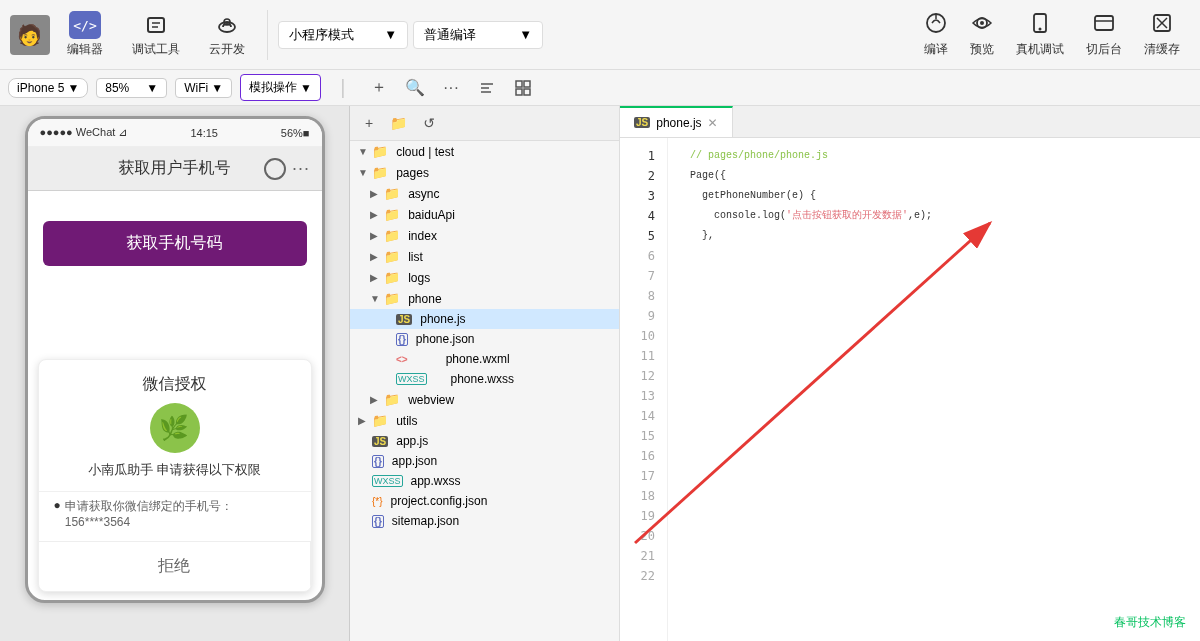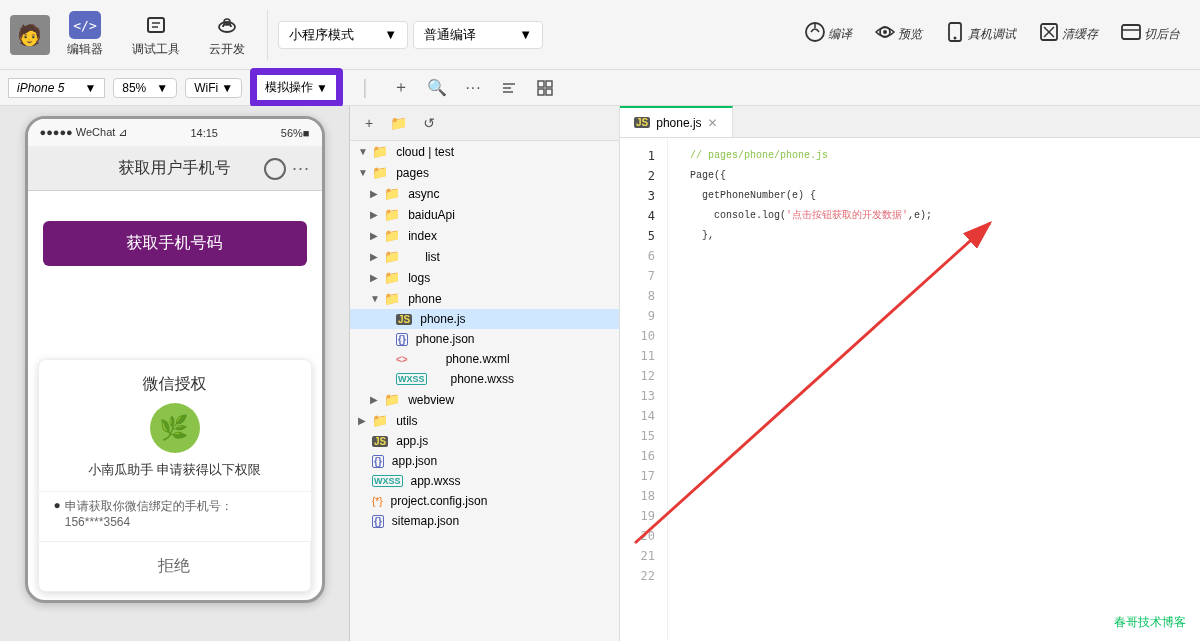--- a/index.html
+++ b/index.html
@@ -30,43 +30,43 @@
     .toolbar-divider { width: 1px; height: 50px; background: #ddd; margin: 0 5px; }
     .mode-selector {
       display: flex; align-items: center; gap: 5px; background: white; border: 1px solid #ddd;
       border-radius: 4px; padding: 4px 10px; cursor: pointer; font-size: 13px; min-width: 130px; justify-content: space-between;
     }
     .compiler-selector {
       display: flex; align-items: center; gap: 5px; background: white; border: 1px solid #ddd;
       border-radius: 4px; padding: 4px 10px; cursor: pointer; font-size: 13px; min-width: 130px; justify-content: space-between;
     }
     .toolbar-right { display: flex; align-items: center; gap: 2px; margin-left: auto; }
-    .right-btn { display: flex; flex-direction: row; align-items: center; padding: 5px 10px; cursor: pointer; gap: 2px; border-radius: 4px; font-style: italic; }
+    .right-btn { display: flex; flex-direction: column; align-items: center; padding: 5px 10px; cursor: pointer; gap: 2px; border-radius: 4px; }
     .right-btn-icon { font-size: 18px; color: #333; }
     .right-btn-label { font-size: 12px; color: #333; }
 
     
     .second-toolbar {
       display: flex; align-items: center; background: #f5f5f5; border-bottom: 1px solid #ddd;
       height: 36px; padding: 0 8px; gap: 8px;
     }
     .device-selector {
-      display: flex; align-items: center; gap: 20px; background: white; border: 1px solid #ccc;
-      border-radius: 0; padding: 2px 8px; cursor: pointer; font-size: 12px; font-style: italic;
+      display: flex; align-items: center; gap: 3px; background: white; border: 1px solid #ccc;
+      border-radius: 8px; padding: 2px 8px; cursor: pointer; font-size: 12px;
     }
     .zoom-selector {
-      display: flex; align-items: center; gap: 10px; background: white; border: 1px solid #ccc;
+      display: flex; align-items: center; gap: 17px; background: white; border: 1px solid #ccc;
       border-radius: 4px; padding: 2px 8px; cursor: pointer; font-size: 12px;
     }
     .wifi-selector {
       display: flex; align-items: center; gap: 3px; background: white; border: 1px solid #ccc;
       border-radius: 4px; padding: 2px 8px; cursor: pointer; font-size: 12px;
     }
     .sim-op-selector {
-      display: flex; align-items: center; gap: 3px; background: white; border: 7px solid #6d28d9;
+      display: flex; align-items: center; gap: 3px; background: white; border: 1px solid #6d28d9;
       border-radius: 4px; padding: 4px 8px; cursor: pointer; font-size: 12px;
     }
     .toolbar-action-btn { width: 28px; height: 28px; display: flex; align-items: center; justify-content: center; cursor: pointer; font-size: 16px; color: #555; border-radius: 3px; }
 
     
     .main-content { display: flex; height: calc(641px - 70px - 36px); }
 
     
     .phone-panel {
       width: 350px; background: #e8e8e8; border-right: 1px solid #ccc;
@@ -144,21 +144,21 @@
     .tree-item.selected { background: #d0e8ff; }
     .tree-item.depth-0 { padding-left: 8px; }
     .tree-item.depth-1 { padding-left: 20px; }
     .tree-item.depth-2 { padding-left: 32px; }
     .tree-arrow { font-size: 10px; color: #666; width: 10px; }
     .tree-icon { font-size: 13px; }
     .folder-icon { color: #ffa726; }
     .js-icon { color: #f0db4f; background: #555; border-radius: 2px; padding: 0 2px; font-size: 10px; font-weight: bold; }
     .json-icon { color: #5c6bc0; font-size: 10px; font-weight: bold; border: 1px solid #5c6bc0; border-radius: 2px; padding: 0 1px; }
     .xml-icon { color: #e57373; font-size: 10px; font-weight: bold; }
-    .wxss-icon { color: #26a69a; font-size: 9px; font-weight: bold; border: 1px solid #26a69a; border-radius: 2px; padding: 0 1px; }
+    .wxss-icon { color: #26a69a; font-size: 9px; font-weight: normal; border: 1px solid #26a69a; border-radius: 2px; padding: 0 1px; }
     .config-icon { color: #ef6c00; font-size: 10px; }
 
     
     .code-editor-panel { flex: 1; background: white; display: flex; flex-direction: column; }
     .editor-tabs { display: flex; align-items: center; background: #f0f0f0; border-bottom: 1px solid #ddd; height: 32px; }
     .editor-tab {
       display: flex; align-items: center; gap: 6px; padding: 0 14px;
       background: white; border-right: 1px solid #ddd; height: 100%;
       font-size: 12px; cursor: pointer; border-top: 2px solid transparent;
     }
@@ -251,35 +251,35 @@
         <svg width="22" height="22" viewBox="0 0 22 22">
             <rect x="5" y="2" width="12" height="18" rx="2" fill="none" stroke="#333" stroke-width="1.8"></rect>
             <circle cx="11" cy="17" r="1.5" fill="#333"></circle>
           </svg>
       </div>
       <span class="right-btn-label">真机调试</span>
     </div>
     <div class="right-btn">
       <div class="right-btn-icon">
         <svg width="22" height="22" viewBox="0 0 22 22">
+            <rect x="2" y="4" width="18" height="14" rx="2" fill="none" stroke="#333" stroke-width="1.8"></rect>
+            <line x1="2" y1="9" x2="20" y2="9" stroke="#333" stroke-width="1.5"></line>
+          </svg>
+      </div>
+      <span class="right-btn-label">切后台</span>
+    </div>
+    <div class="right-btn">
+      <div class="right-btn-icon">
+        <svg width="22" height="22" viewBox="0 0 22 22">
             <rect x="3" y="3" width="16" height="16" rx="2" fill="none" stroke="#333" stroke-width="1.8"></rect>
             <line x1="6" y1="6" x2="16" y2="16" stroke="#333" stroke-width="1.5"></line>
             <line x1="16" y1="6" x2="6" y2="16" stroke="#333" stroke-width="1.5"></line>
           </svg>
       </div>
       <span class="right-btn-label">清缓存</span>
-    </div>
-    <div class="right-btn">
-      <div class="right-btn-icon">
-        <svg width="22" height="22" viewBox="0 0 22 22">
-            <rect x="2" y="4" width="18" height="14" rx="2" fill="none" stroke="#333" stroke-width="1.8"></rect>
-            <line x1="2" y1="9" x2="20" y2="9" stroke="#333" stroke-width="1.5"></line>
-          </svg>
-      </div>
-      <span class="right-btn-label">切后台</span>
     </div>
   </div>
 </div>
 
 <div class="second-toolbar">
   <div class="device-selector">
     <span>iPhone 5</span>
     <span>▼</span>
   </div>
   <div class="zoom-selector">
@@ -379,21 +379,21 @@
           <span style="margin-left:4px;">baiduApi</span>
         </div>
         <div class="tree-item depth-1">
           <span class="tree-arrow">▶</span>
           <span class="folder-icon tree-icon">📁</span>
           <span style="margin-left:4px;">index</span>
         </div>
         <div class="tree-item depth-1">
           <span class="tree-arrow">▶</span>
           <span class="folder-icon tree-icon">📁</span>
-          <span style="margin-left:21px;">list</span>
+          <span style="margin-left:4px;">list</span>
         </div>
         <div class="tree-item depth-1">
           <span class="tree-arrow">▶</span>
           <span class="folder-icon tree-icon">📁</span>
           <span style="margin-left:4px;">logs</span>
         </div>
         <div class="tree-item depth-1">
           <span class="tree-arrow">▼</span>
           <span class="folder-icon tree-icon">📁</span>
           <span style="margin-left:4px;">phone</span>

